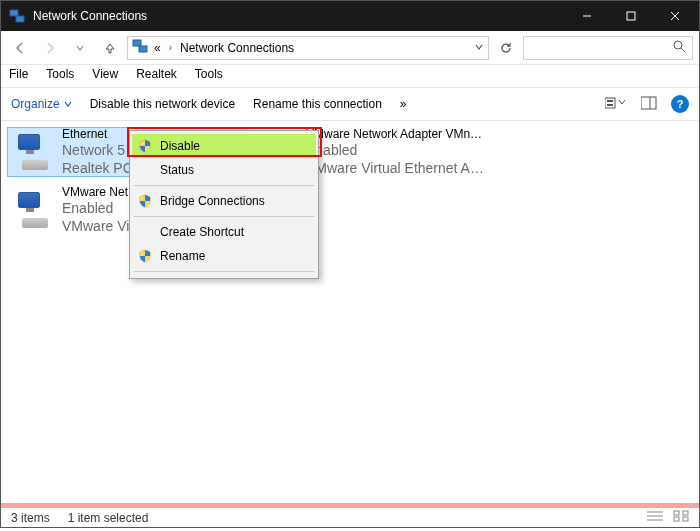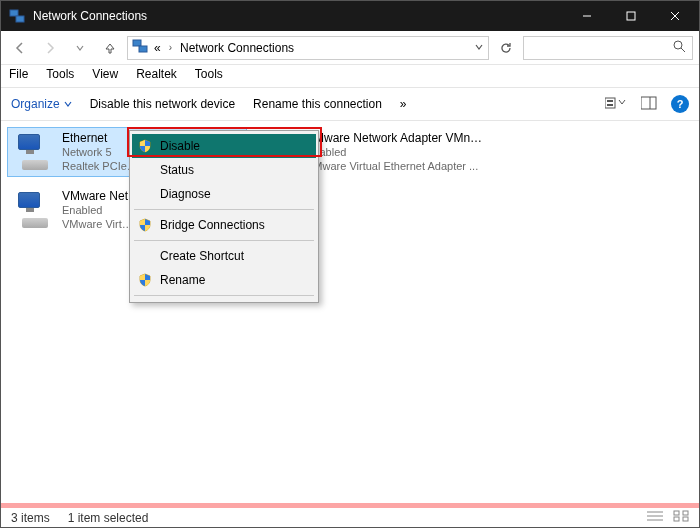--- a/index.html
+++ b/index.html
@@ -28,27 +28,27 @@
 .content { flex: 1; position: relative; padding: 6px; background: #fff; }
 .items { display: flex; flex-wrap: wrap; gap: 4px; align-content: flex-start; }
 .conn { width: 240px; height: 50px; display: flex; align-items: center; padding: 3px 6px; gap: 8px; border: 1px solid transparent; }
 .conn.selected { background: #cde8ff; border: 1px solid #7abdf3; }
 .conn .cicon { width: 40px; height: 40px; position: relative; flex-shrink: 0; }
 .conn .cicon .mon { position: absolute; left: 4px; top: 2px; width: 22px; height: 16px; background: linear-gradient(#3a6fb7, #1a56b8); border: 1px solid #2a5a9a; border-radius: 2px; }
 .conn .cicon .mon::after { content: ""; position: absolute; bottom: -5px; left: 7px; width: 8px; height: 4px; background: #888; }
 .conn .cicon .plug { position: absolute; left: 8px; bottom: 2px; width: 26px; height: 10px; background: linear-gradient(#d0d0d0,#aaa); border-radius: 2px; }
 .conn .ctext { display: flex; flex-direction: column; line-height: 1.25; overflow: hidden; }
 .conn .ctext .line1 { color: #000; white-space: nowrap; overflow: hidden; text-overflow: ellipsis; }
-.conn .ctext .line2, .conn .ctext .line3 { color: #6a6a6a; font-size: 11px; white-space: nowrap; overflow: hidden; text-overflow: ellipsis; }
+.conn .ctext .line2, .conn .ctext .line3 { color: #6a6a6a; font-size: 14px; white-space: nowrap; overflow: hidden; text-overflow: ellipsis; }
 .ctxmenu { position: absolute; left: 128px; top: 9px; width: 190px; background: #f2f2f2; border: 1px solid #a0a0a0; box-shadow: 3px 3px 6px rgba(0,0,0,0.25); padding: 3px 2px; z-index: 50; }
 .ctxmenu .mi { height: 24px; display: flex; align-items: center; padding: 0 10px 0 28px; position: relative; }
 .ctxmenu .mi.disabled { color: #888; }
 .ctxmenu .mi .shield { position: absolute; left: 6px; width: 14px; height: 14px; }
 .ctxmenu .sep { height: 1px; background: #c8c8c8; margin: 3px 2px; }
-.ctxmenu .mi.hover { background: #0f766e; }
+.ctxmenu .mi.hover { background: #bef264; }
 .highlight-box { position: absolute; left: 126px; top: 6px; width: 195px; height: 30px; border: 2px solid #d11; pointer-events: none; z-index: 60; }
 .statusbar { height: 24px; border-top: 5px solid #fca5a5; display: flex; align-items: center; padding: 0 10px; gap: 18px; color: #333; }
 .statusbar .right { margin-left: auto; display: flex; gap: 10px; color: #777; }
 .shield-svg { display: block; }
 .net-icon-svg { display:block; }
 </style>
 </head>
 <body>
 
 <div class="window">
@@ -210,23 +210,20 @@
               <path d="M7 7 L2 7 V3 L7 1 Z" fill="#ffd75e"></path>
               <path d="M7 7 L12 7 C12 10 9.5 12.5 7 13 Z" fill="#ffd75e"></path>
               <path d="M7 7 L7 13 C4.5 12.5 2 10 2 7 Z" fill="#2c7be0"></path>
             </svg>
           </span>
           <span>Disable</span>
         </div>
         <div class="mi">
           <span>Status</span>
         </div>
-        <div class="mi">
-          <span>Diagnose</span>
-        </div>
         <div class="sep"></div>
         <div class="mi">
           <span class="shield">
             <svg class="shield-svg" width="14" height="14" viewBox="0 0 14 14">
               <path d="M7 1 L12 3 V7 C12 10 9.5 12.5 7 13 C4.5 12.5 2 10 2 7 V3 Z" fill="#ffd75e" stroke="#c09000" stroke-width="0.7"></path>
               <path d="M7 1 L12 3 V7 L7 7 Z" fill="#2c7be0"></path>
               <path d="M7 7 L2 7 V3 L7 1 Z" fill="#ffd75e"></path>
               <path d="M7 7 L12 7 C12 10 9.5 12.5 7 13 Z" fill="#ffd75e"></path>
               <path d="M7 7 L7 13 C4.5 12.5 2 10 2 7 Z" fill="#2c7be0"></path>
             </svg>

